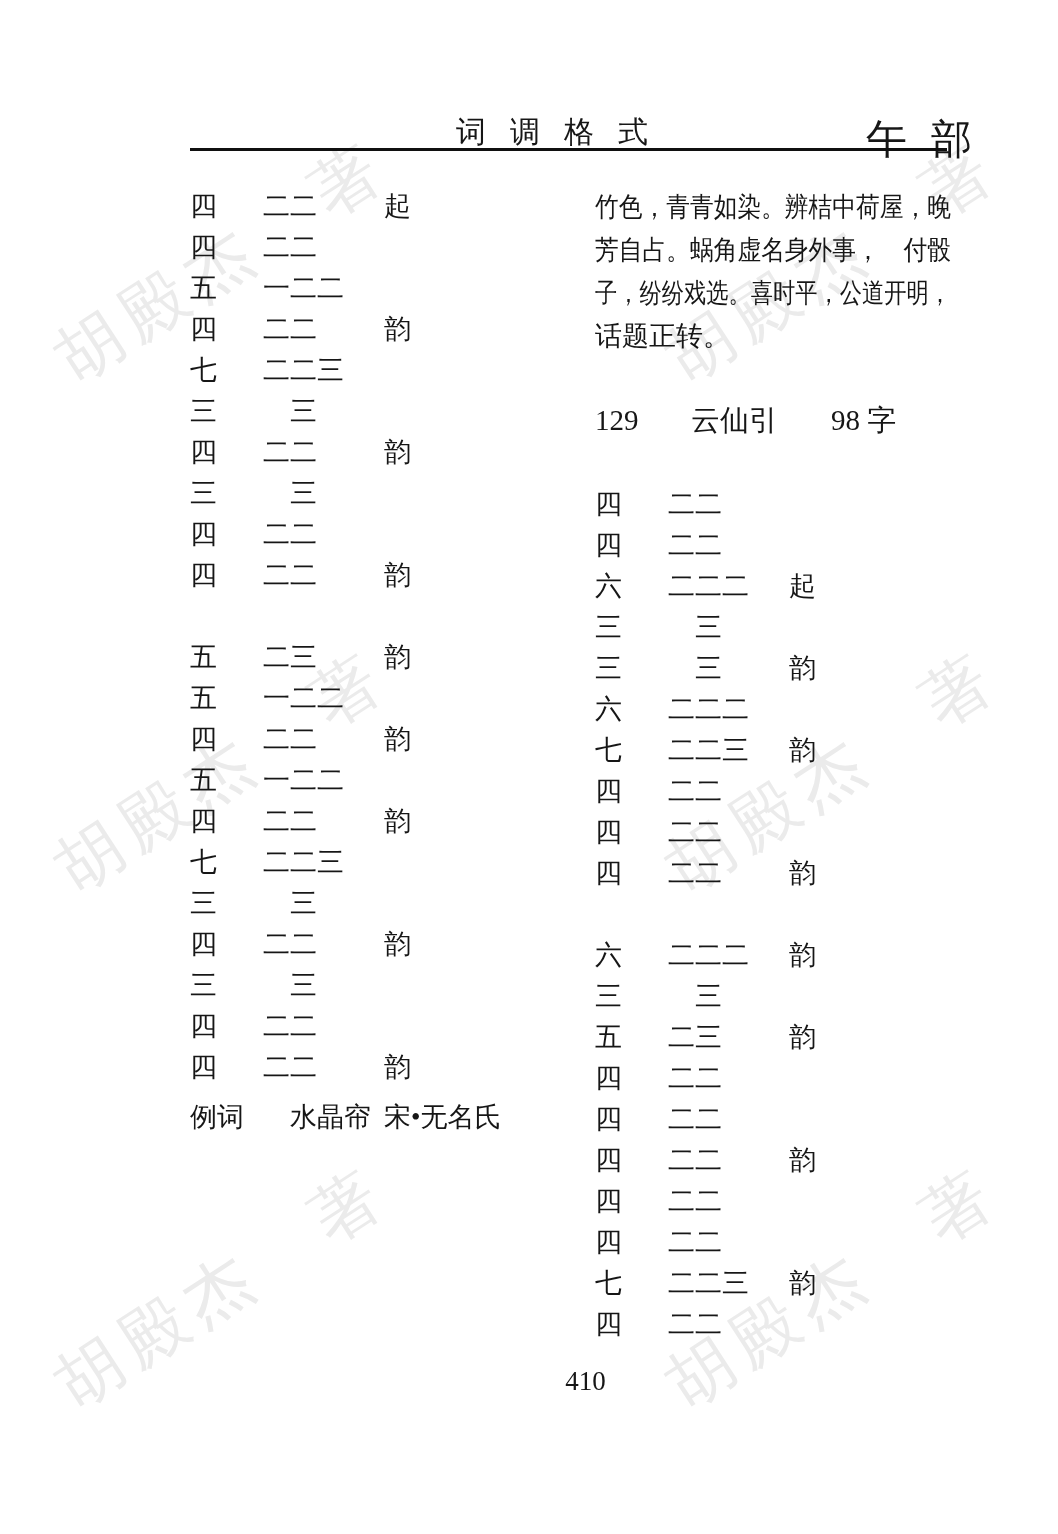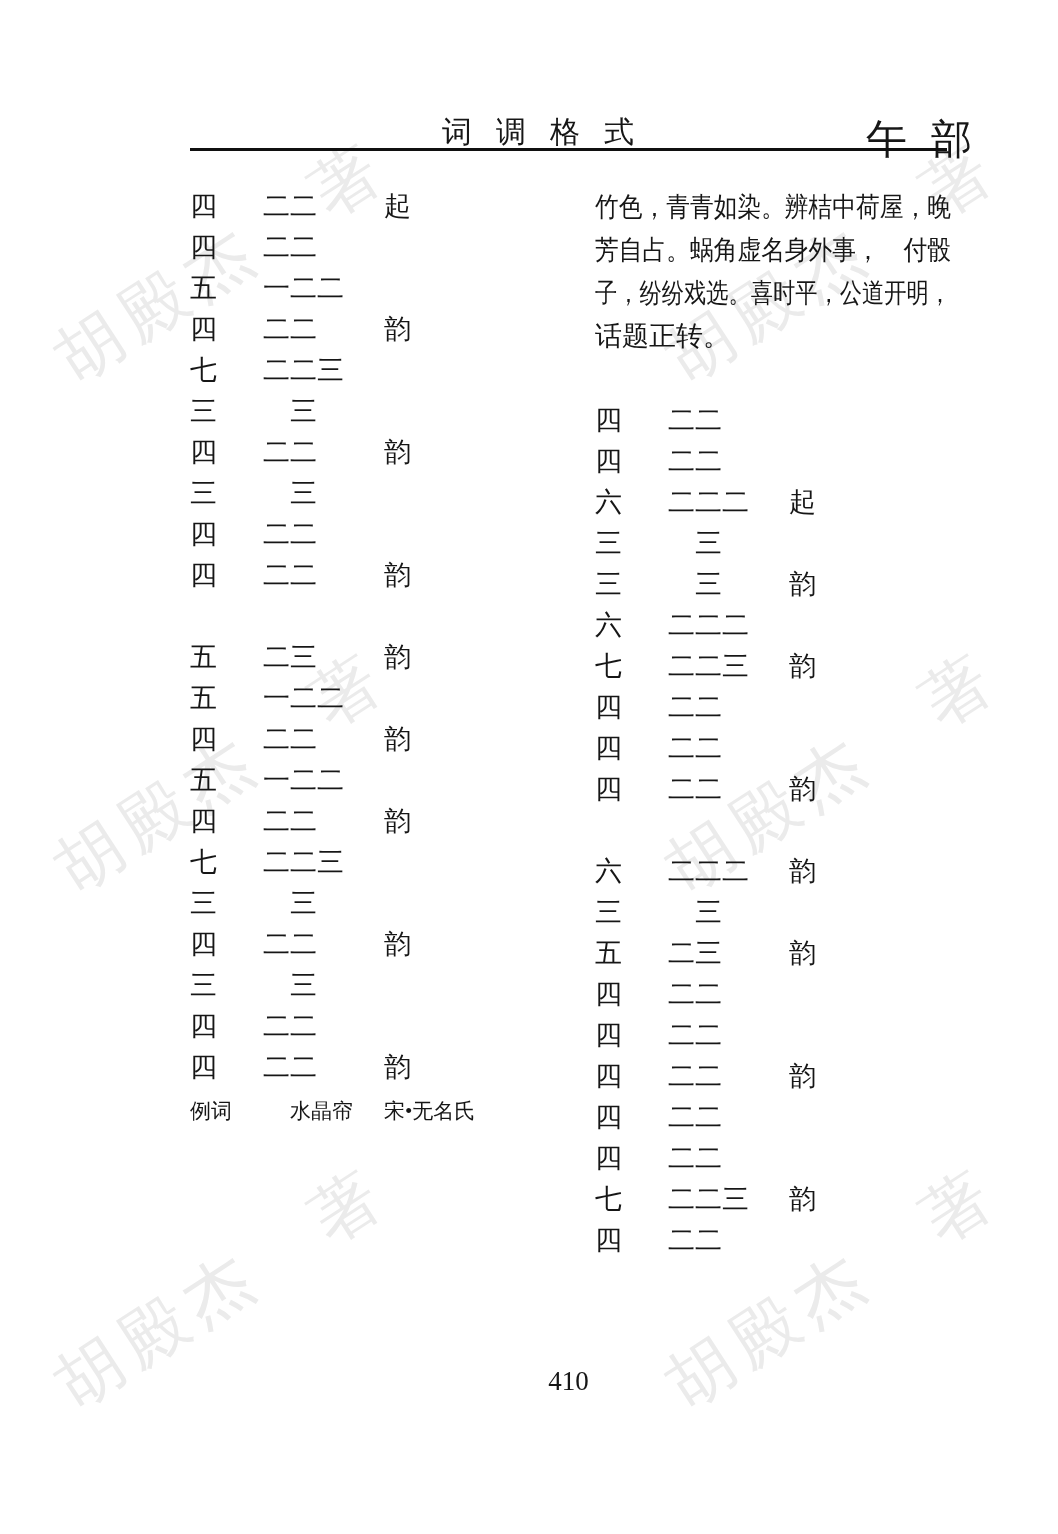--- a/index.html
+++ b/index.html
@@ -3,42 +3,42 @@
 <meta charset="utf-8">
 <style>
   html,body{margin:0;padding:0}
   body{width:1058px;height:1534px;background:#ffffff;
        font-family:"Liberation Serif","DejaVu Serif",serif;color:#161616}
   .page{position:relative;width:1058px;height:1534px;overflow:hidden;background:#fff}
   .wm-layer{position:absolute;inset:0;z-index:0}
   .wm{position:absolute;white-space:nowrap;font-size:66px;letter-spacing:10px;
       color:#ebebeb;transform:translate(-50%,-50%) rotate(-33deg)}
   .content{position:absolute;inset:0;z-index:1}
-  .header-title{position:absolute;left:442px;top:112px;font-size:30px;letter-spacing:24px;white-space:nowrap}
+  .header-title{position:absolute;left:456px;top:112px;font-size:30px;letter-spacing:24px;white-space:nowrap}
   .header-section{position:absolute;left:866px;top:112px;font-size:41px;letter-spacing:24px;white-space:nowrap}
   .header-rule{position:absolute;left:190px;top:148px;width:757px;height:3px;background:#101010}
   .col{position:absolute;top:186px}
   .col-left{left:190px;width:356px}
   .col-right{left:595px;width:356px}
   .prow{display:flex;height:41px;line-height:41px;font-size:27px}
   .prow .num{width:73px}
   .prow .pat{width:121px}
   .prow .mark{flex:1}
   .vspace{height:41px}
-  .example-row{display:flex;height:46px;line-height:46px;font-size:21px}
+  .example-row{display:flex;height:46px;line-height:46px;margin-top:6px;font-size:27px}
   .example-row .ex-label{width:100px}
   .example-row .ex-title{width:94px}
   .poem-line{height:44px;line-height:44px;font-size:27px;white-space:nowrap}
   .para-line{height:43px;line-height:43px;font-size:27px;white-space:nowrap}
   .poem-lines > div:first-child{text-indent:44px}
   .tune-heading{display:flex;height:44px;line-height:44px;margin-top:40px;font-size:29px;white-space:nowrap}
   .tune-heading .t-num{width:96px}
   .tune-heading .t-title{width:140px}
   .rows-start{margin-top:42px}
-  .page-number{position:absolute;left:190px;top:1366px;width:757px;text-align:center;font-size:27px}
+  .page-number{position:absolute;left:207px;top:1366px;width:757px;text-align:center;font-size:27px}
 </style>
 </head>
 <body>
 
 <div class="page">
 
   <div class="wm-layer">
     <div class="wm" style="left:222px;top:262px">胡殿杰　著</div>
     <div class="wm" style="left:833px;top:262px">胡殿杰　著</div>
     <div class="wm" style="left:222px;top:772px">胡殿杰　著</div>
@@ -171,20 +171,25 @@
       </div>
     </div>
 
     <div class="col col-right">
       <div>
           <div class="para-line fitline" style="transform-origin: left center; transform: scaleX(0.879);">竹色，青青如染。辨桔中荷屋，晚</div>
           <div class="para-line fitline" style="transform-origin: left center; transform: scaleX(0.879);">芳自占。蜗角虚名身外事，　付骰</div>
           <div class="para-line fitline" style="transform-origin: left center; transform: scaleX(0.824);">子，纷纷戏选。喜时平，公道开明，</div>
           <div class="para-line fitline">话题正转。</div>
         </div>
+      <div class="tune-heading">
+        <span class="t-num">129</span>
+        <span class="t-title">云仙引</span>
+        <span class="t-count">98 字</span>
+      </div>
       <div class="rows-start">
           <div class="prow">
           <span class="num">四</span>
           <span class="pat">二二</span>
           <span class="mark"></span>
         </div>
           <div class="prow">
           <span class="num">四</span>
           <span class="pat">二二</span>
           <span class="mark"></span>

